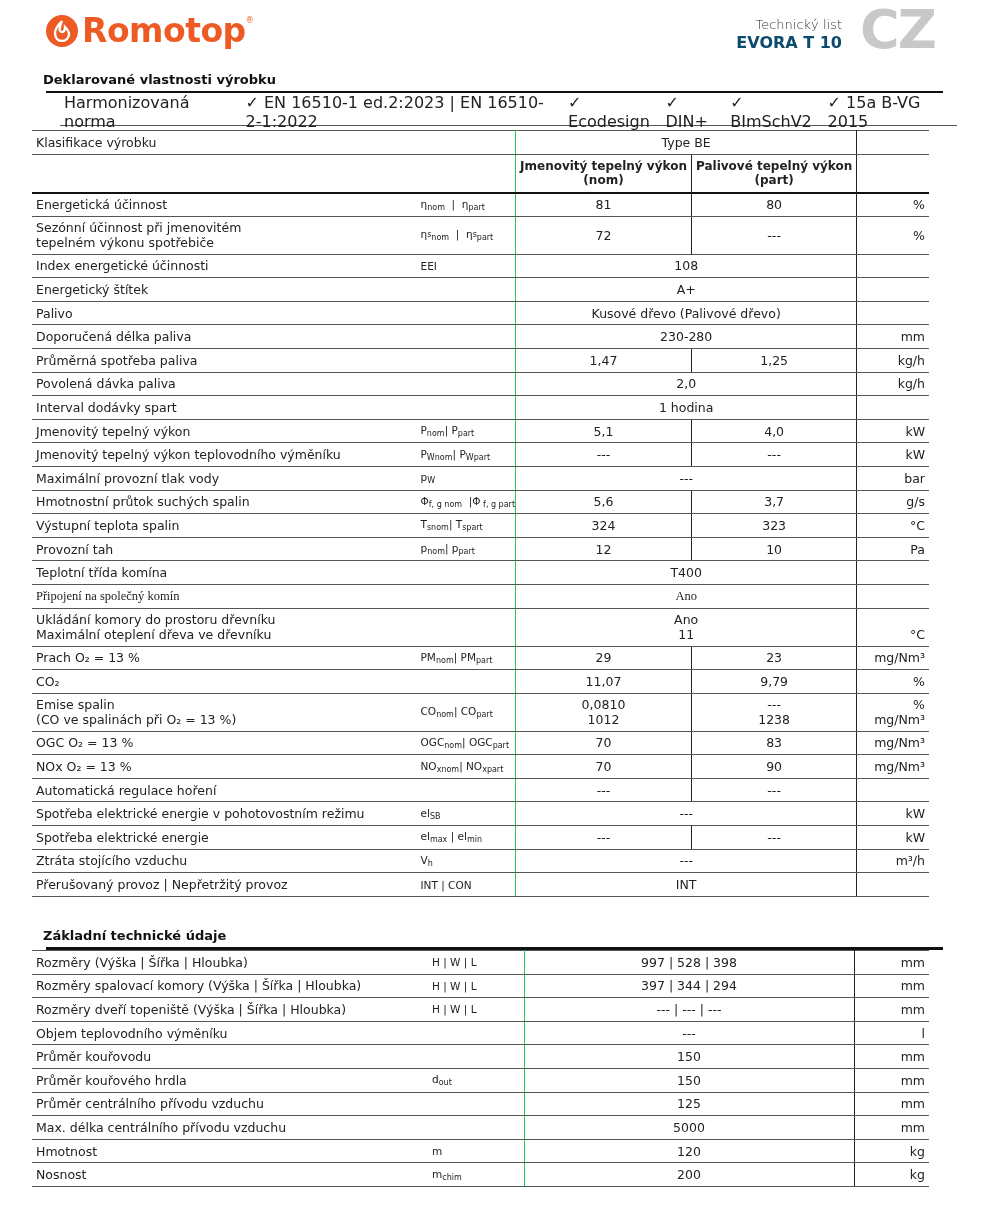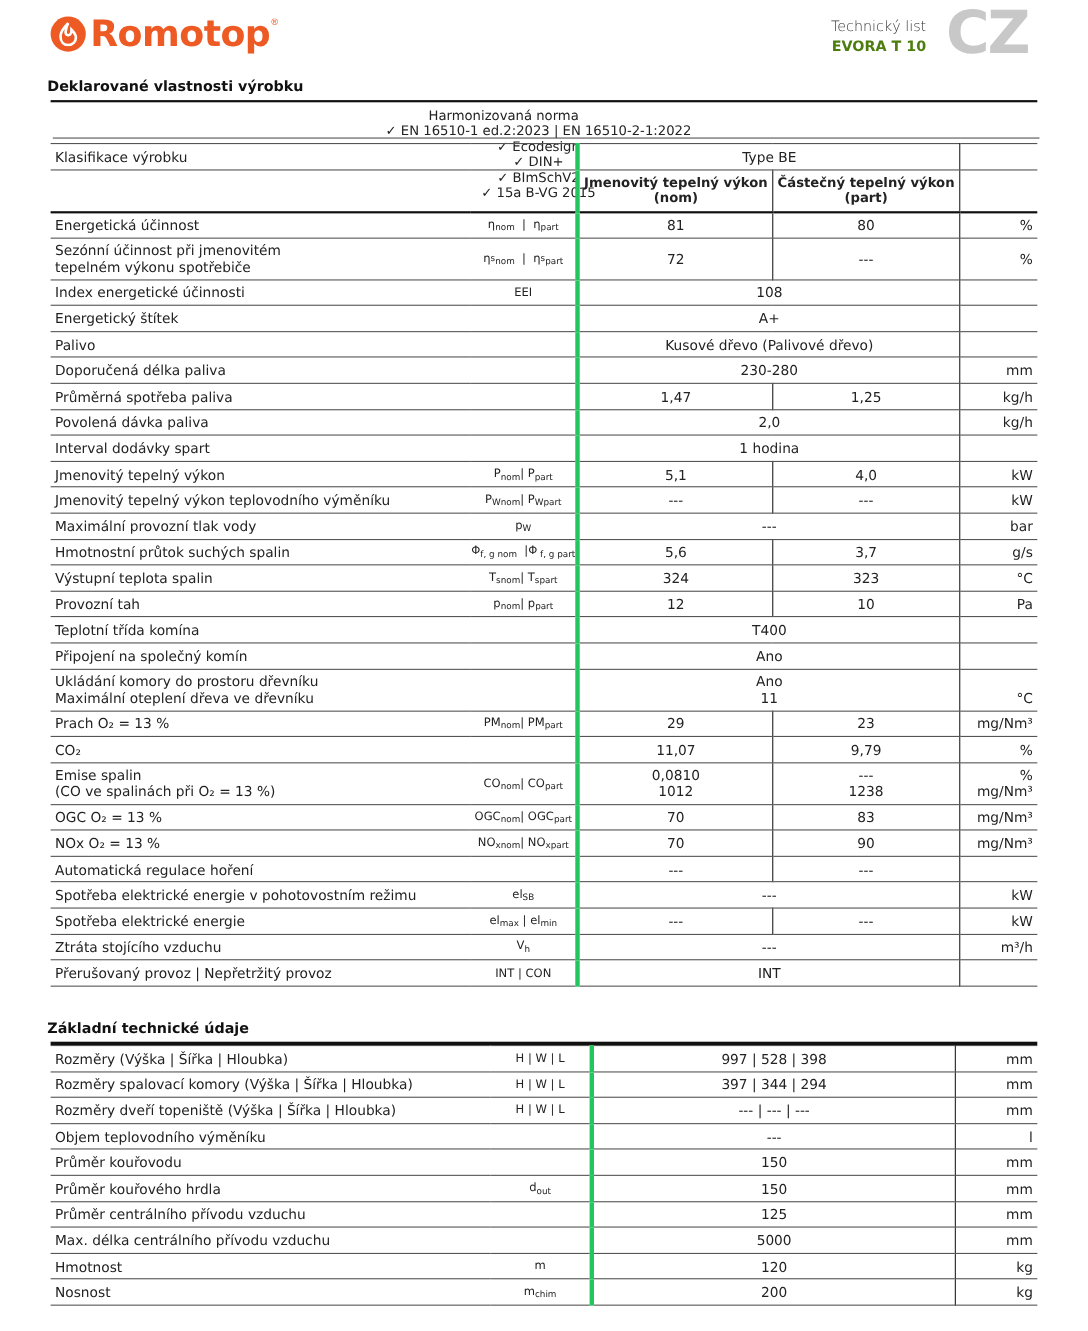--- a/index.html
+++ b/index.html
@@ -5,35 +5,35 @@
   * { box-sizing: border-box; margin: 0; padding: 0; }
   body { width: 989px; height: 1210px; background: #fff; font-family: "DejaVu Sans", sans-serif; color: #1a1a1a; position: relative; overflow: hidden; }
   .header { position: absolute; left: 0; top: 0; width: 989px; height: 70px; }
   .logo { position: absolute; left: 46px; top: 14px; display: flex; align-items: center; }
   .logo-icon { width: 32px; height: 32px; border-radius: 50%; background: #ee5a24; position: relative; margin-right: 4px; }
   .logo-icon svg { position: absolute; left: 7px; top: 5px; }
   .logo-text { font-family: "DejaVu Sans", sans-serif; font-weight: bold; font-size: 33px; color: #ee5a24; letter-spacing: -0.5px; line-height: 1; }
   .logo-reg { font-size: 8px; color: #ee5a24; align-self: flex-start; margin-top: 2px; }
   .doc-type { position: absolute; right: 147px; top: 16px; text-align: right; font-size: 13px; line-height: 18px; }
   .doc-type .t1 { font-weight: 300; color: #333; }
-  .doc-type .t2 { font-weight: bold; color: #4d7c0f; font-size: 13px; }
+  .doc-type .t2 { font-weight: bold; color: #0c4a6e; font-size: 16px; }
   .lang { position: absolute; left: 860px; top: -2px; font-size: 54px; font-weight: bold; color: #c8c8c8; letter-spacing: -2px; font-family: "DejaVu Sans", sans-serif; }
   .section-title { position: absolute; left: 43px; font-size: 13px; font-weight: bold; color: #111; }
   .rule { position: absolute; left: 46px; width: 897px; height: 2px; background: #111; }
-  table { position: absolute; left: 46px; width: 897px; border-collapse: collapse; font-size: 12.5px; }
+  table { position: absolute; left: 32px; width: 897px; border-collapse: collapse; font-size: 12.5px; }
   td { border-top: 1px solid #555; border-bottom: 1px solid #555; padding: 0 4px; vertical-align: middle; white-space: nowrap; color: #222; }
   td.lbl { width: 400px; padding-left: 4px; border-right: none; }
-  td.sym { width: 92px; text-align: center; font-size: 10.5px; border-right: 4px solid #22c55e; padding: 0; }
+  td.sym { width: 92px; text-align: left; font-size: 10.5px; border-right: 1px solid #22c55e; padding: 0; }
   td.v { text-align: center; border-right: 1px solid #222; }
   td.nom { width: 165px; }
   td.part { width: 165px; }
   td.unit { width: 75px; text-align: right; padding-right: 4px; border-right: none; }
   sub { font-size: 8px; vertical-align: -2px; }
   .hdr2 { font-weight: bold; font-size: 12px; line-height: 14px; text-align: center; }
-  .norms { position: absolute; left: 48px; top: 98px; width: 897px; height: 28px; display: flex; align-items: center; font-size: 12px; color: #222; border-bottom: 1px solid #555; flex-direction: column; }
+  .norms { position: absolute; left: 60px; top: 98px; width: 897px; height: 28px; display: flex; align-items: center; font-size: 16px; color: #222; border-bottom: 1px solid #555; }
   .norms .lbl { width: 222px; padding-left: 4px; }
   .norms .item { margin-right: 14px; }
   .ml { line-height: 15px; }
 </style>
 </head>
 <body>
 
 <div class="header">
   <div class="logo">
     <div class="logo-icon">
@@ -72,21 +72,21 @@
     <td class="unit" style="border-left:1px solid #222;"></td>
   </tr>
   <tr style="height:38px; border-bottom:2px solid #111;">
     <td class="lbl" style="border-bottom:2px solid #111;"></td>
     <td class="sym" style="border-bottom:2px solid #111;"></td>
     <td class="v nom hdr2" style="border-bottom:2px solid #111;">
           <div>Jmenovitý tepelný výkon</div>
           <div>(nom)</div>
         </td>
     <td class="v part hdr2" style="border-bottom:2px solid #111;">
-          <div>Částečný tepelný výkon</div>
+          <div>Palivové tepelný výkon</div>
           <div>(part)</div>
         </td>
     <td class="unit" style="border-bottom:2px solid #111;"></td>
   </tr>
   </tbody>
     <tbody id="t1body">
       <tr style="height: 23.6px;">
         <td class="lbl ml">
           <div>Energetická účinnost</div>
         </td>
@@ -296,21 +296,21 @@
           <div>Teplotní třída komína</div>
         </td>
         <td class="sym"></td>
         <td class="v ml" colspan="2">
           <div>T400</div>
         </td>
         <td class="unit ml">
           <div>&nbsp;</div>
         </td>
       </tr>
-      <tr style="height: 23.6px;">
+      <tr style="height: 23.6px; font-family: Liberation Serif, serif;">
         <td class="lbl ml">
           <div>Připojení na společný komín</div>
         </td>
         <td class="sym"></td>
         <td class="v ml" colspan="2">
           <div>Ano</div>
         </td>
         <td class="unit ml">
           <div>&nbsp;</div>
         </td>

